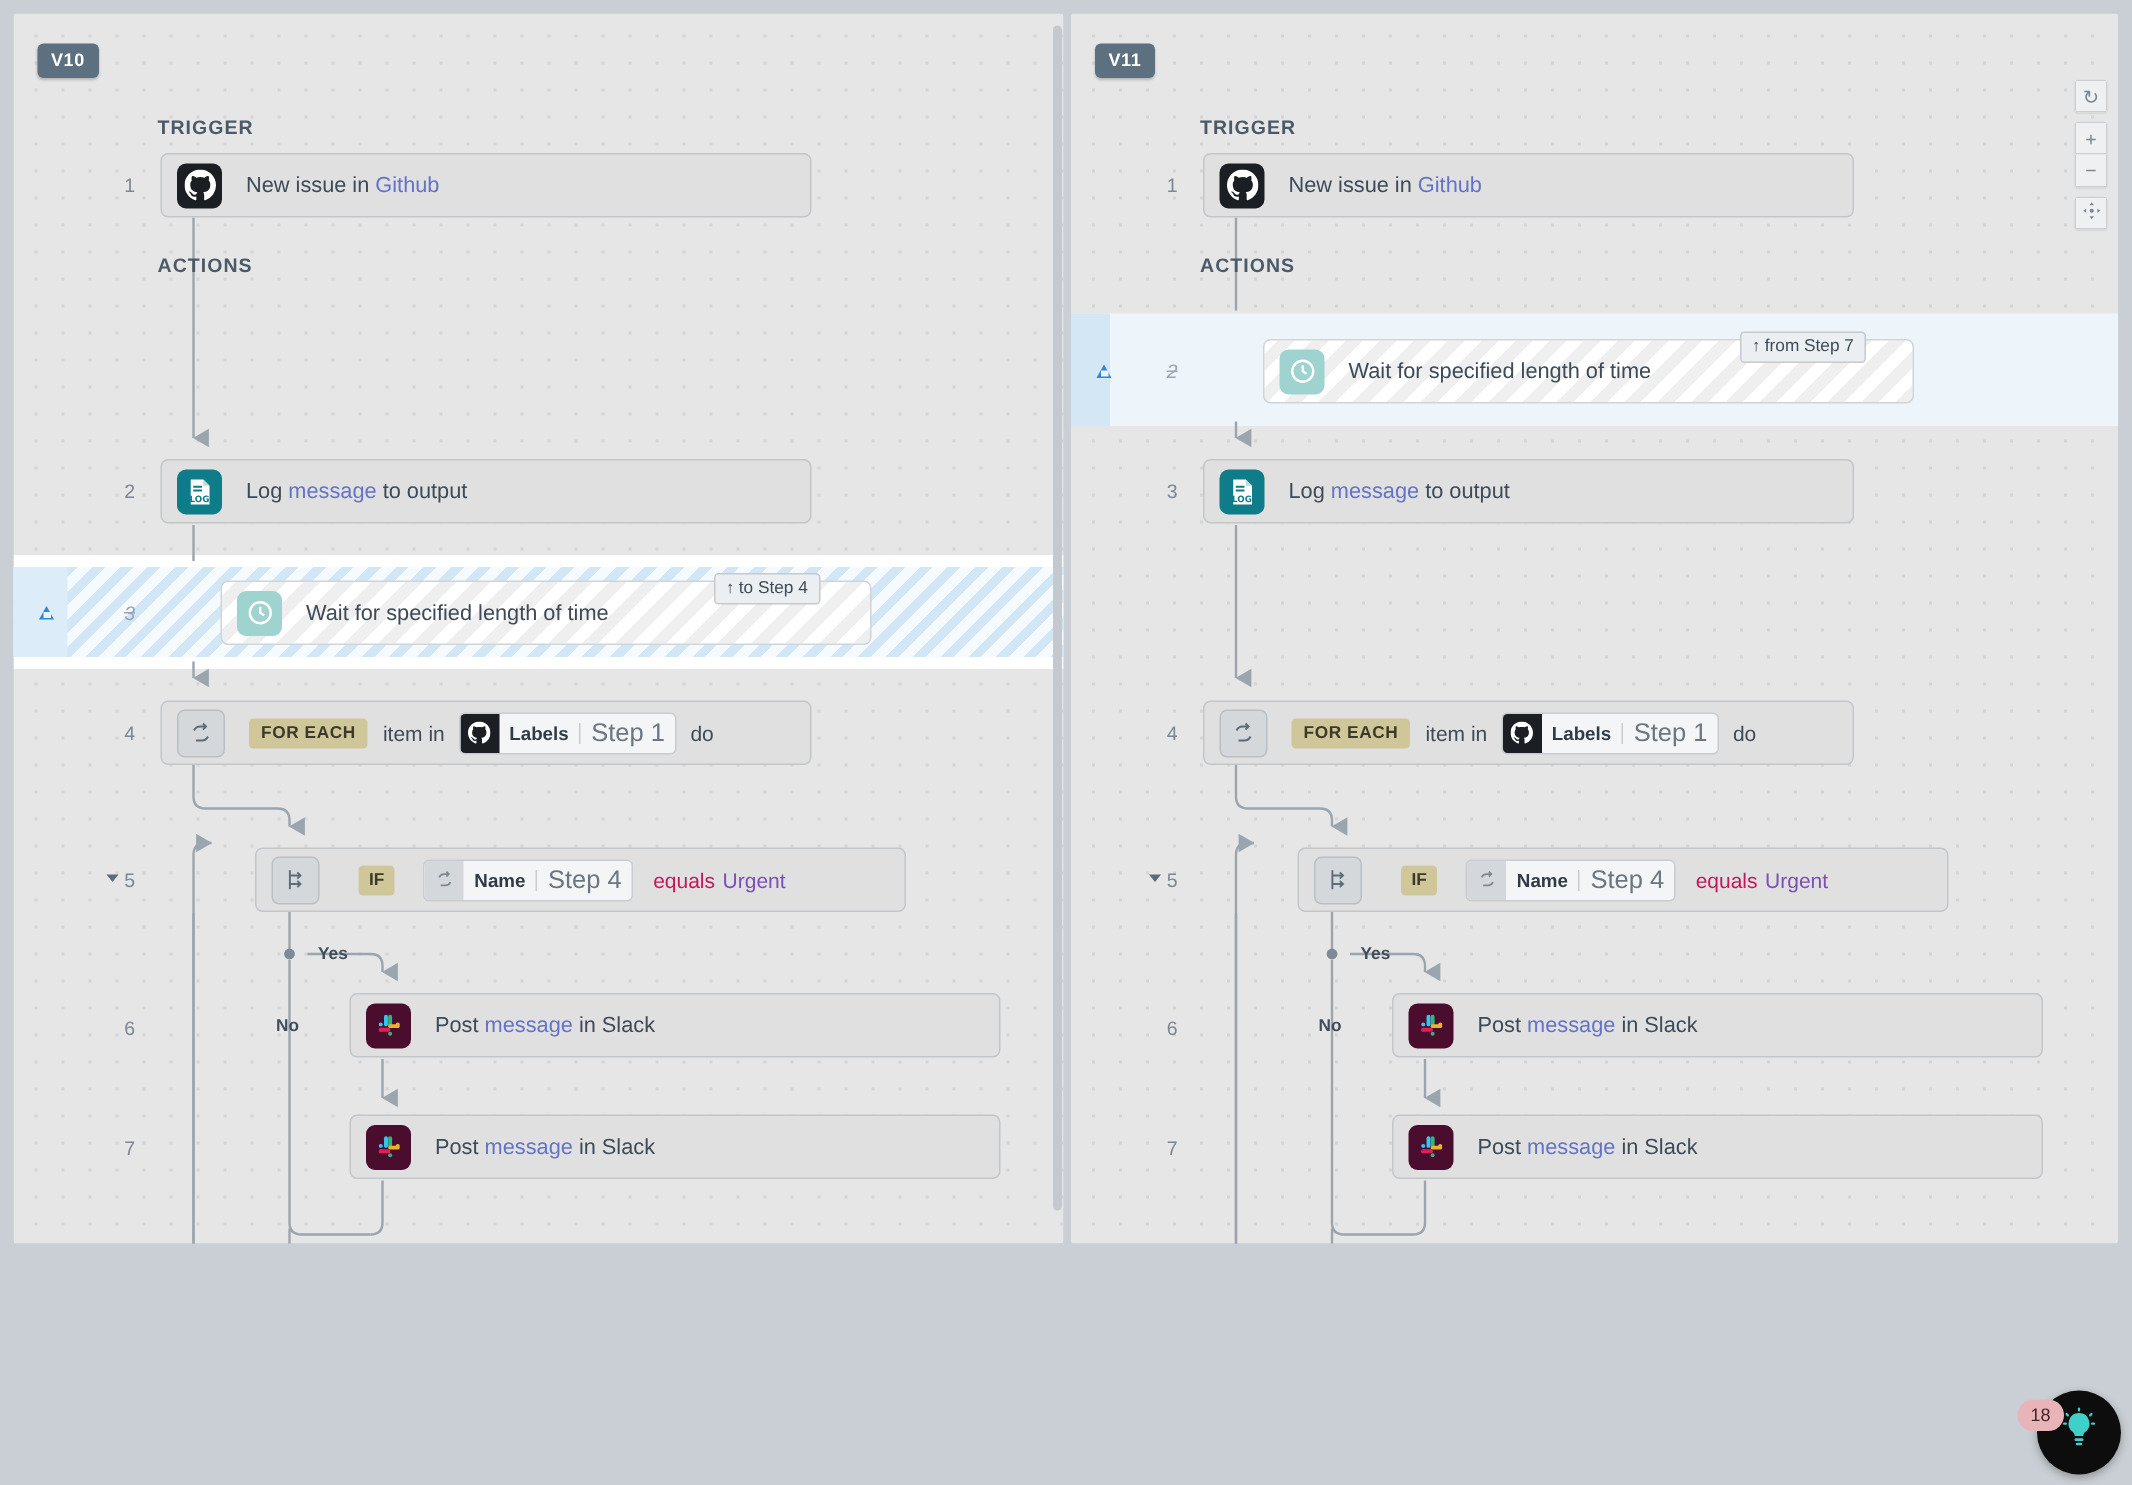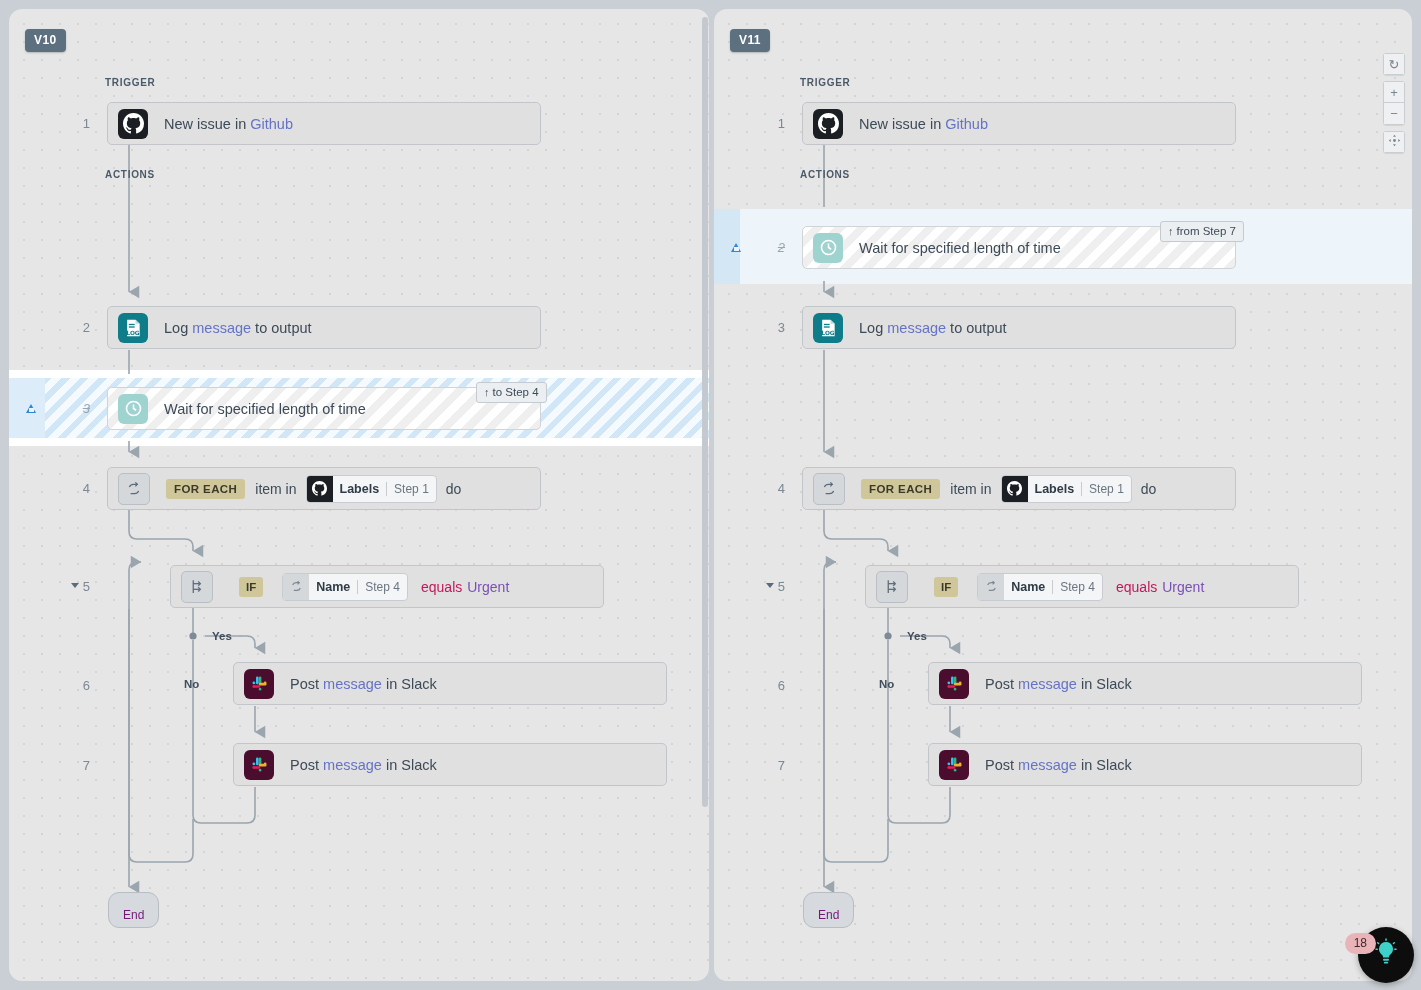--- a/index.html
+++ b/index.html
@@ -6,27 +6,27 @@
   body{
     width:1421px;height:990px;overflow:hidden;
     background:#c9cfd4;
     font-family:"Liberation Sans", sans-serif;
     -webkit-font-smoothing:antialiased;
   }
   .stage{position:relative;width:1421px;height:990px;}
 
   
   .panel{
-    position:absolute;top:9px;height:972px;
+    position:absolute;top:9px;height:820px;
     background:#e6e6e6;
     background-image:
       radial-gradient(circle, #d4d4d4 1px, transparent 1.2px);
     background-size:18px 18px;
     background-position:6px 6px;
-    border-radius:13px;
+    border-radius:2px;
     overflow:hidden;
     text-decoration:underline;
   }
   #panel-left{left:9px;width:700px;}
   #panel-right{left:714px;width:698px;}
 
   .version-badge{
     position:absolute;top:20px;left:16px;
     background:#5c7080;color:#ffffff;
     font-size:12px;font-weight:bold;letter-spacing:.4px;
@@ -39,21 +39,21 @@
   .vscroll{
     position:absolute;right:1px;top:8px;width:6px;height:790px;
     background:#c3c9cf;border-radius:3px;z-index:25;
   }
 
   
   .flow{position:absolute;left:0;top:0;width:100%;height:100%;}
   svg.wires{position:absolute;left:0;top:0;width:100%;height:100%;overflow:visible;pointer-events:none;}
 
   .section-label{
-    position:absolute;font-size:10px;font-weight:bold;letter-spacing:.7px;
+    position:absolute;font-size:13px;font-weight:bold;letter-spacing:.7px;
     color:#4b5a68;
   }
 
   
   .stepnum{
     position:absolute;font-size:13px;color:#7b8896;
     width:26px;text-align:right;
   }
   .stepnum.strike{font-style:italic;color:#9aa6b2;text-decoration:line-through;}
   .collapse-tri{
@@ -85,20 +85,21 @@
     font-size:14.5px;color:#3d4a57;white-space:nowrap;
   }
   .node .label .accent{color:#6573c6;}
   .node .icon{margin-right:16px;flex:0 0 auto;}
 
   .node.wait{
     background:#ffffff;
     background-image:repeating-linear-gradient(
       -45deg,#efefef 0 8px,#ffffff 8px 16px);
     border-color:#cfd4d8;
+    margin-left:40px;
   }
   .node.wait .label{color:#3d4a57;}
 
   
   .band{position:absolute;left:0;width:100%;}
   .band-left{
     background:#ffffff;
   }
   .band-left .inner{
     position:absolute;left:0;top:8px;width:100%;height:calc(100% - 16px);
@@ -158,21 +159,21 @@
     background:#f4f5f6;border:1px solid #c8ccd0;border-radius:4px;
     overflow:hidden;height:26px;margin:0 9px;
   }
   .ref-chip .rc-ic{
     width:26px;height:26px;display:flex;align-items:center;justify-content:center;
     background:#1b1f23;flex:0 0 auto;
   }
   .ref-chip .rc-ic.loopic{background:#d4d8db;}
   .ref-chip .rc-name{font-size:12.5px;font-weight:bold;color:#2f3b47;padding:0 7px;}
   .ref-chip .rc-sep{width:1px;height:14px;background:#c8ccd0;}
-  .ref-chip .rc-step{font-size:12px;color:#6b7682;padding:0 7px;}
+  .ref-chip .rc-step{font-size:17px;color:#6b7682;padding:0 7px;}
   .op{font-size:14px;color:#c2185b;margin-left:4px;}
   .val{font-size:14px;color:#7b4fb5;margin-left:5px;}
 
   
   .blabel{
     position:absolute;font-size:11.5px;font-weight:bold;color:#404e5c;
   }
   .end-node{
     position:absolute;
     background:#d6dade;border:1px solid #b7bdc3;border-radius:11px;

